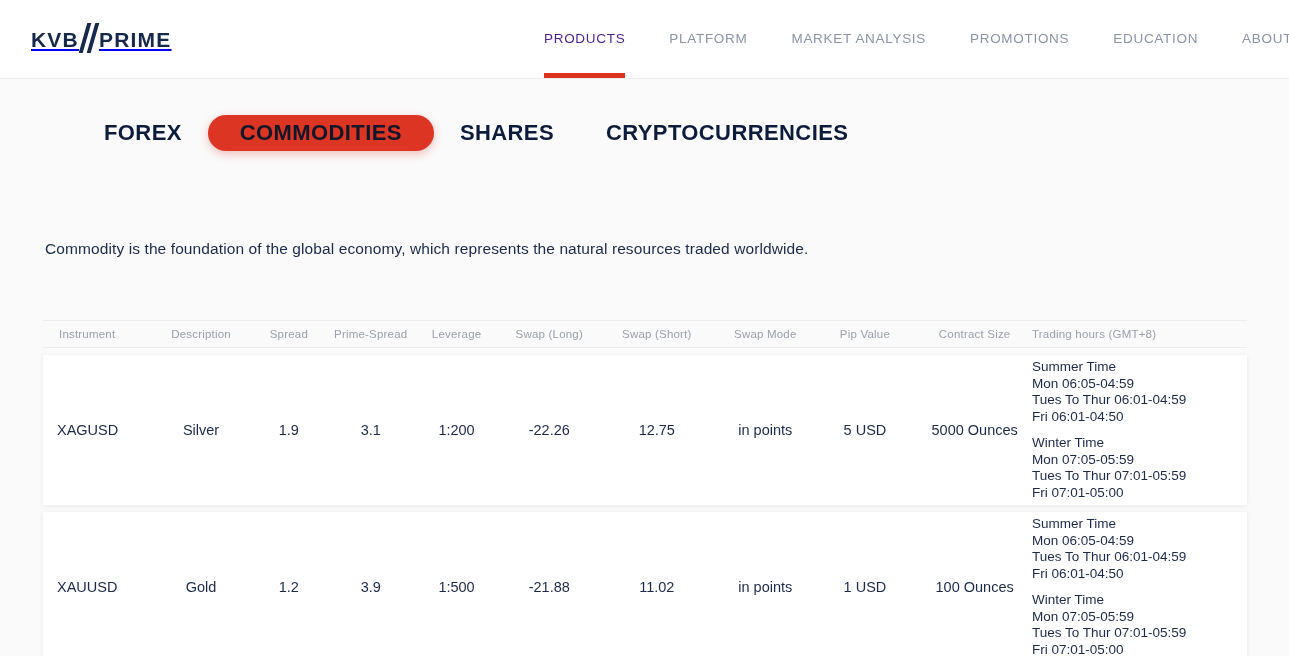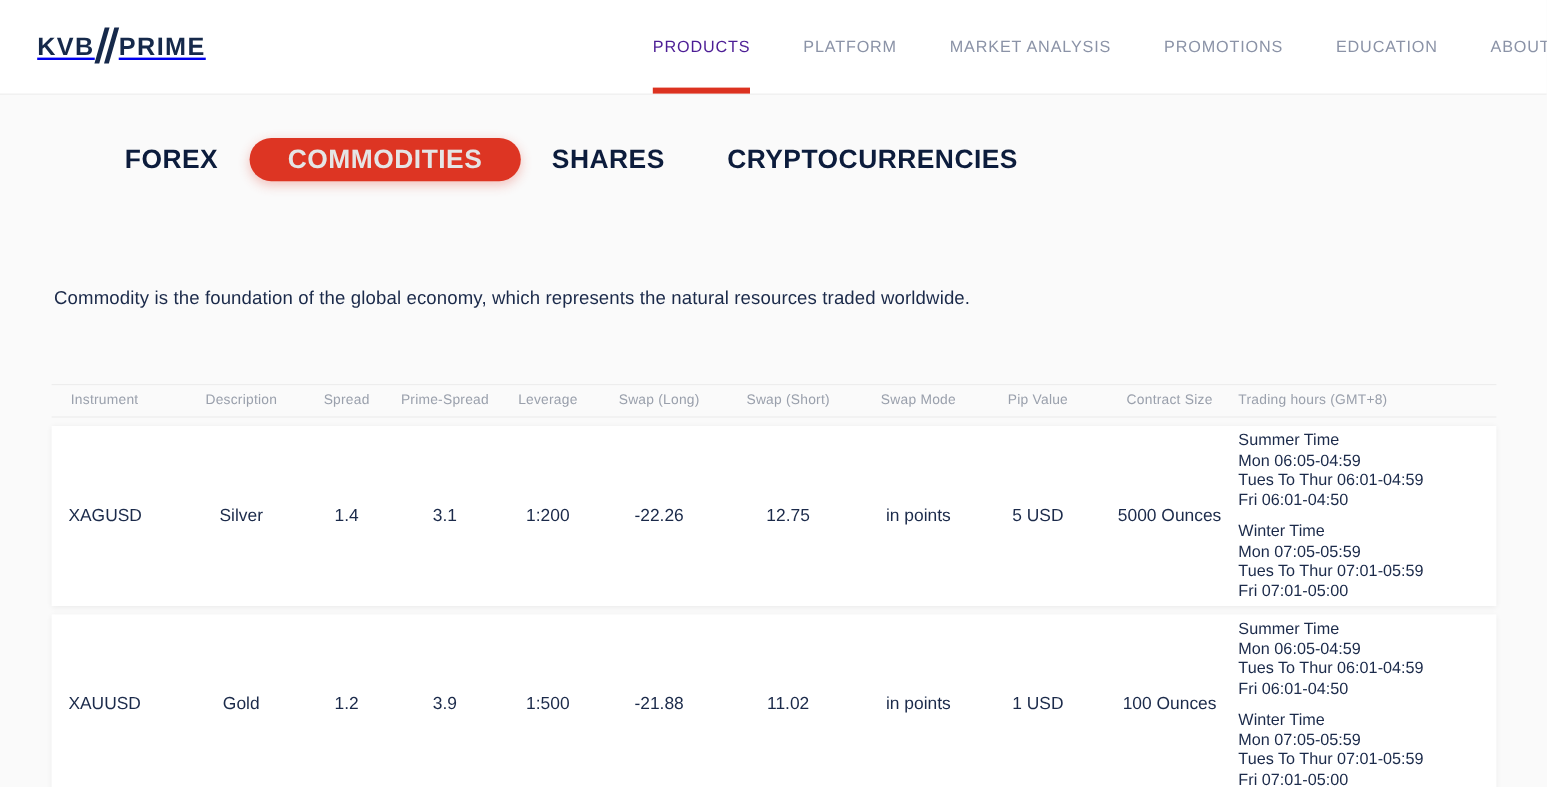--- a/index.html
+++ b/index.html
@@ -111,21 +111,21 @@
     font-weight: 700;
     letter-spacing: 0.4px;
     color: #0c1c3c;
     cursor: pointer;
     white-space: nowrap;
     padding: 0 26px;
     line-height: 34px;
   }
   .cattab.active {
     background: #dd3523;
-    color: #e5e5e5;
+    color: #0f172a;
     border-radius: 19px;
     padding: 0 32px;
     line-height: 36px;
     box-shadow: 0 3px 10px rgba(221,53,35,0.30);
   }
 
   
   .intro {
     position: absolute;
     left: 45px;
@@ -267,21 +267,21 @@
     <div class="th c-swaps">Swap (Short)</div>
     <div class="th c-swapm">Swap Mode</div>
     <div class="th c-pip">Pip Value</div>
     <div class="th c-contract">Contract Size</div>
     <div class="th c-hours">Trading hours (GMT+8)</div>
   </div>
 
   <div class="trow">
     <div class="td c-instrument">XAGUSD</div>
     <div class="td c-desc">Silver</div>
-    <div class="td c-spread">1.4</div>
+    <div class="td c-spread">1.9</div>
     <div class="td c-prime">3.1</div>
     <div class="td c-lev">1:200</div>
     <div class="td c-swapl">-22.26</div>
     <div class="td c-swaps">12.75</div>
     <div class="td c-swapm">in points</div>
     <div class="td c-pip">5 USD</div>
     <div class="td c-contract">5000 Ounces</div>
     <div class="td c-hours">
       <div class="hours-block">
         <div class="season">

